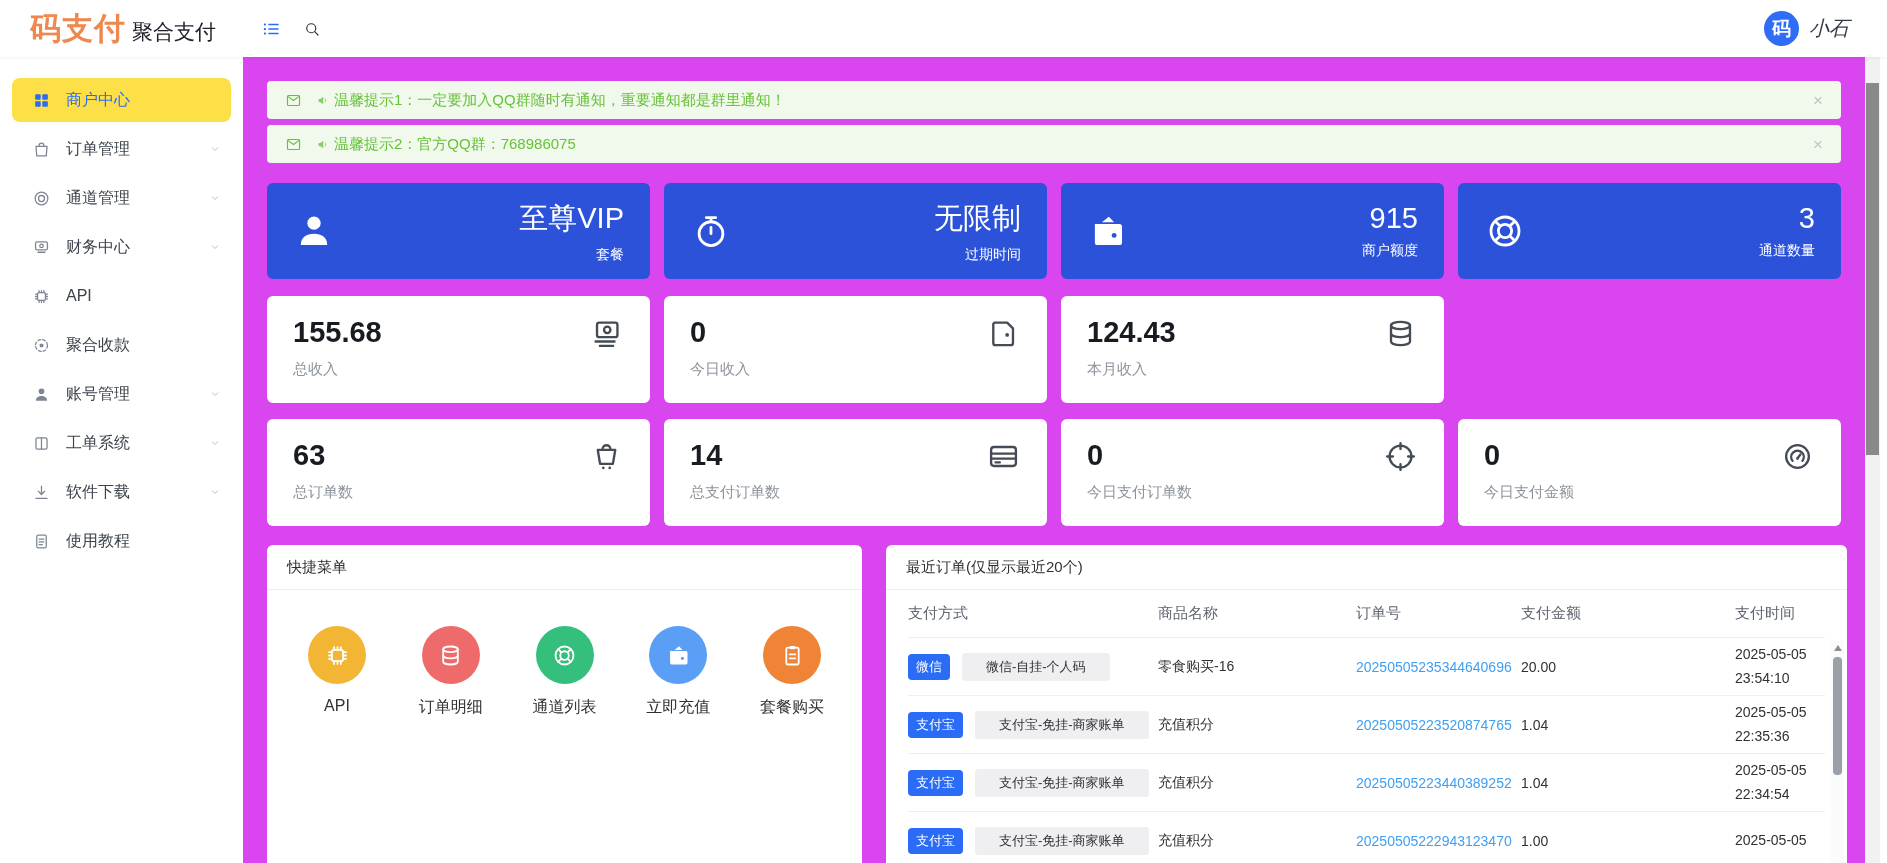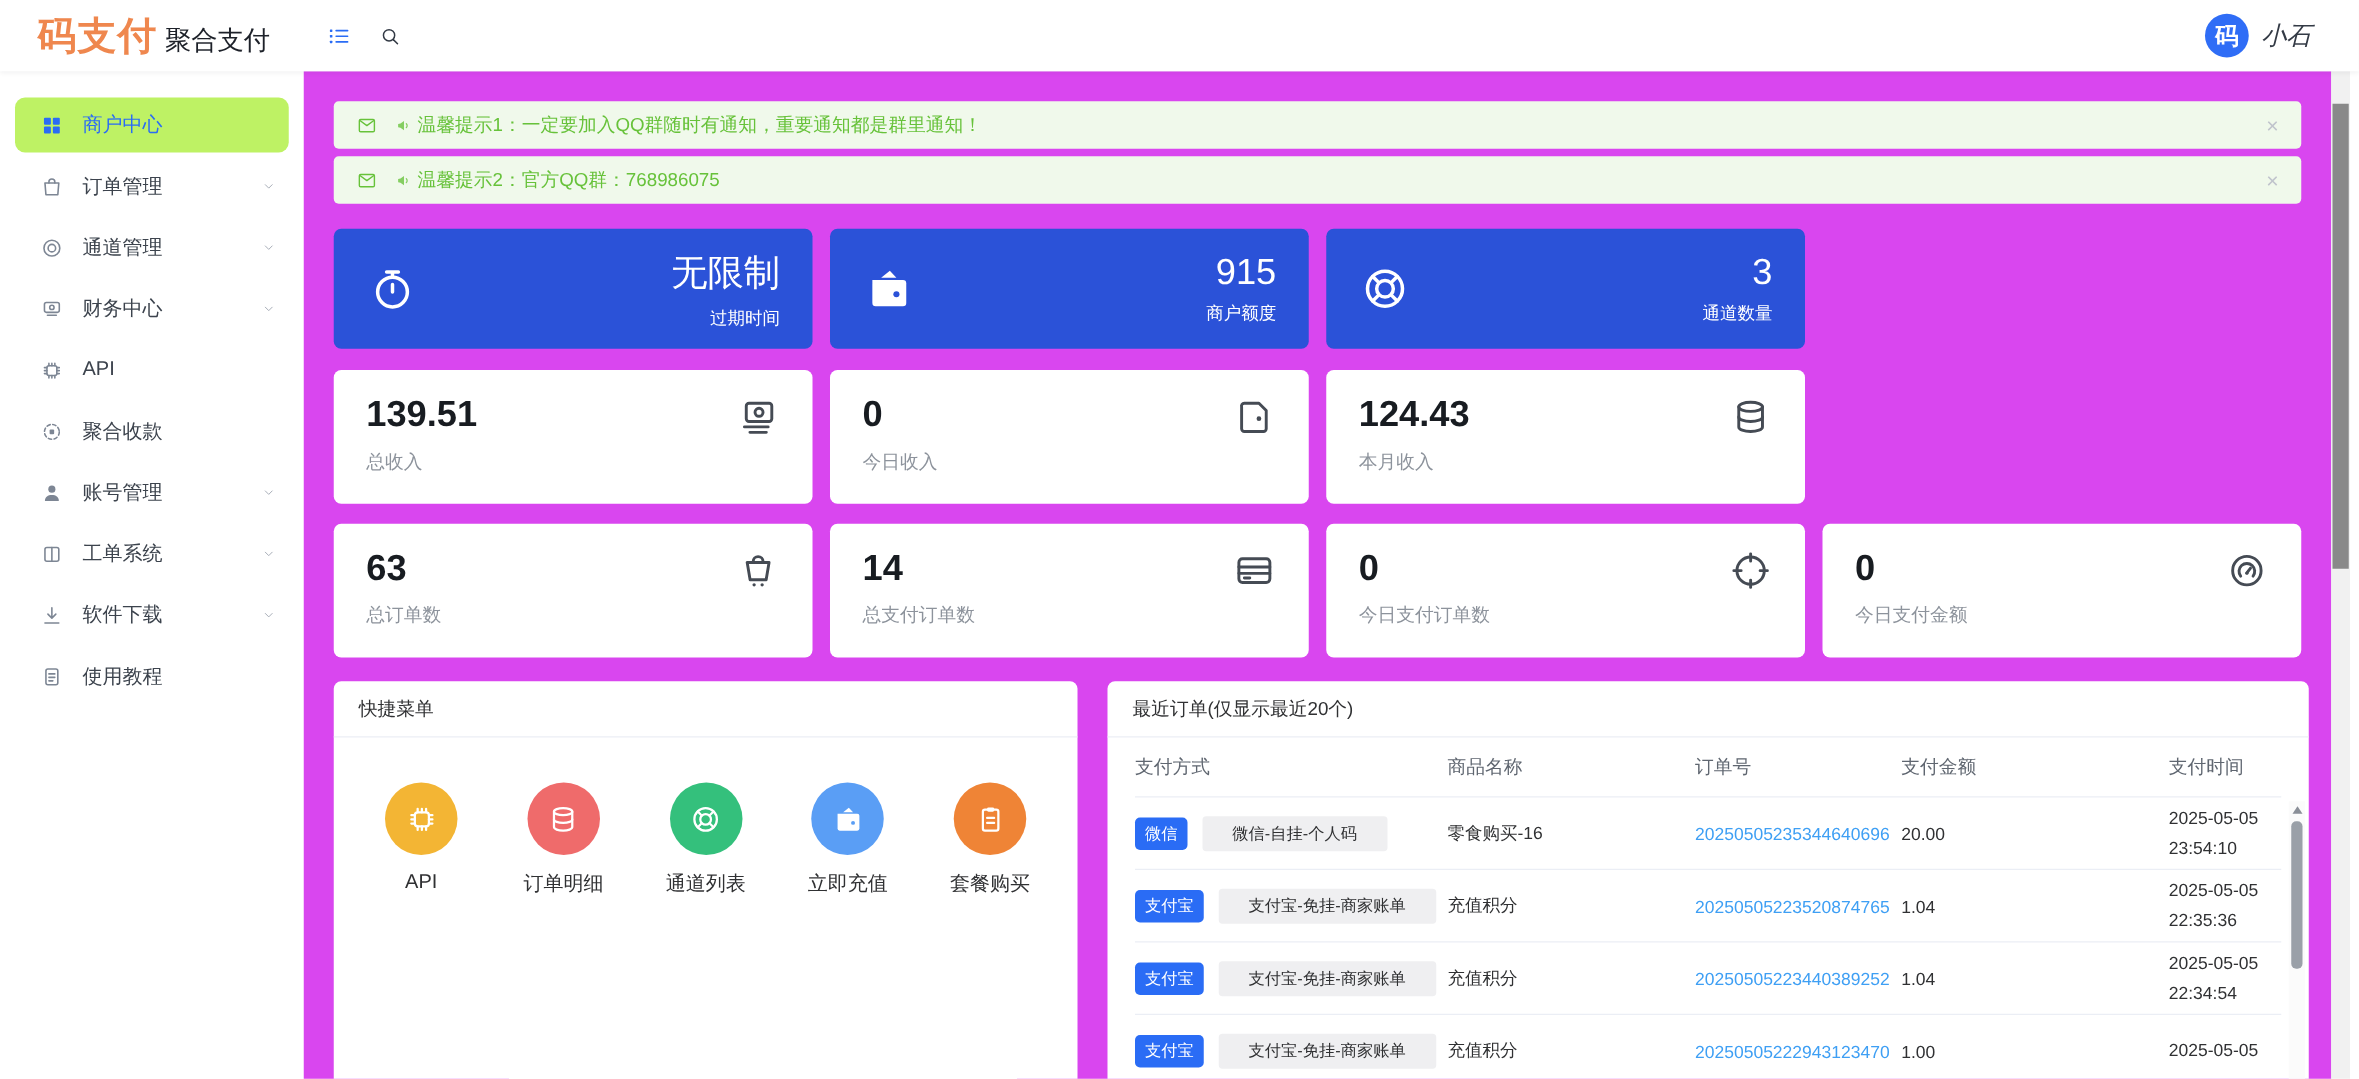--- a/index.html
+++ b/index.html
@@ -23,21 +23,21 @@
   .hd-right { margin-left:auto; display:flex; align-items:center; padding-right:38px; }
   .avatar { width:35px; height:35px; border-radius:50%; background:#2f6df6; color:#fff;
     display:flex; align-items:center; justify-content:center; font-size:19px; font-weight:700; }
   .uname { font-size:20px; color:#333a45; margin-left:10px;font-style:italic; }
 
   
   .sidebar { position:fixed; top:57px; left:0; width:243px; bottom:0; background:#fff; padding-top:16px; }
   .side-item { height:44px; margin:5px 12px; border-radius:8px; display:flex; align-items:center;
     padding:0 10px 0 20px; cursor:pointer; color:#3c434d; font-size:16px; }
   .side-item .s-ic { width:19px; height:19px; color:#7d8694; margin-right:15px; flex:none; }
-  .side-item.active { background:#bef264; color:#2a6cf5; }
+  .side-item.active { background:#fde047; color:#2a6cf5; }
   .side-item.active .s-ic { color:#2a6cf5; }
   .chev { width:12px; height:12px; color:#a8aeb8; margin-left:auto; }
 
   
   .main { position:fixed; top:57px; left:243px; right:22px; bottom:0; background:#d946ef;
     padding:24px 24px 0 24px; overflow:hidden; }
 
   .notice { height:38px; background:#f0f9eb; border-radius:4px; display:flex; align-items:center;
     padding:0 18px; margin-bottom:6px; color:#67c23a; font-size:15px; }
   .notice .n-env { width:17px; height:17px; flex:none; }
@@ -238,20 +238,30 @@
         <path class="f" d="M4 10v4l3 .6 4.5 3.4V6L7 9.4z"></path>
         <path d="M14.5 9.5c1.4 1.3 1.4 3.7 0 5"></path>
       </svg>
     <span>温馨提示2：官方QQ群：768986075</span>
     <span class="n-close">×</span>
   </div>
 
   <div class="cards bcards">
     <div class="bcard">
       <svg class="ic b-ic" viewBox="0 0 24 24">
+          <circle class="f" cx="12" cy="7.5" r="3.8"></circle>
+          <path class="f" d="M4.5 19.5c0-3.8 3.2-6 7.5-6s7.5 2.2 7.5 6v.5h-15z"></path>
+        </svg>
+      <div class="b-right">
+        <div class="b-val">至尊VIP</div>
+        <div class="b-lbl">套餐</div>
+      </div>
+    </div>
+    <div class="bcard">
+      <svg class="ic b-ic" viewBox="0 0 24 24">
           <circle cx="12" cy="13.5" r="6.8"></circle>
           <path d="M12 13.5V10 M12 6.7V4.6 M9.3 4.3h5.4"></path>
         </svg>
       <div class="b-right">
         <div class="b-val">无限制</div>
         <div class="b-lbl">过期时间</div>
       </div>
     </div>
     <div class="bcard">
       <svg class="ic b-ic" viewBox="0 0 24 24">
@@ -272,21 +282,21 @@
         </svg>
       <div class="b-right">
         <div class="b-val">3</div>
         <div class="b-lbl">通道数量</div>
       </div>
     </div>
   </div>
 
   <div class="cards wrow1">
     <div class="wcard">
-      <div class="w-val">139.51</div>
+      <div class="w-val">155.68</div>
       <div class="w-lbl">总收入</div>
       <svg class="ic w-ic" viewBox="0 0 24 24">
           <rect x="5.5" y="4.5" width="14" height="10" rx="1.5"></rect>
           <circle cx="12.5" cy="9.5" r="2.2"></circle>
           <path d="M4.5 17.5h13 M7.5 20.5h9"></path>
         </svg>
     </div>
     <div class="wcard">
       <div class="w-val">0</div>
       <div class="w-lbl">今日收入</div>

